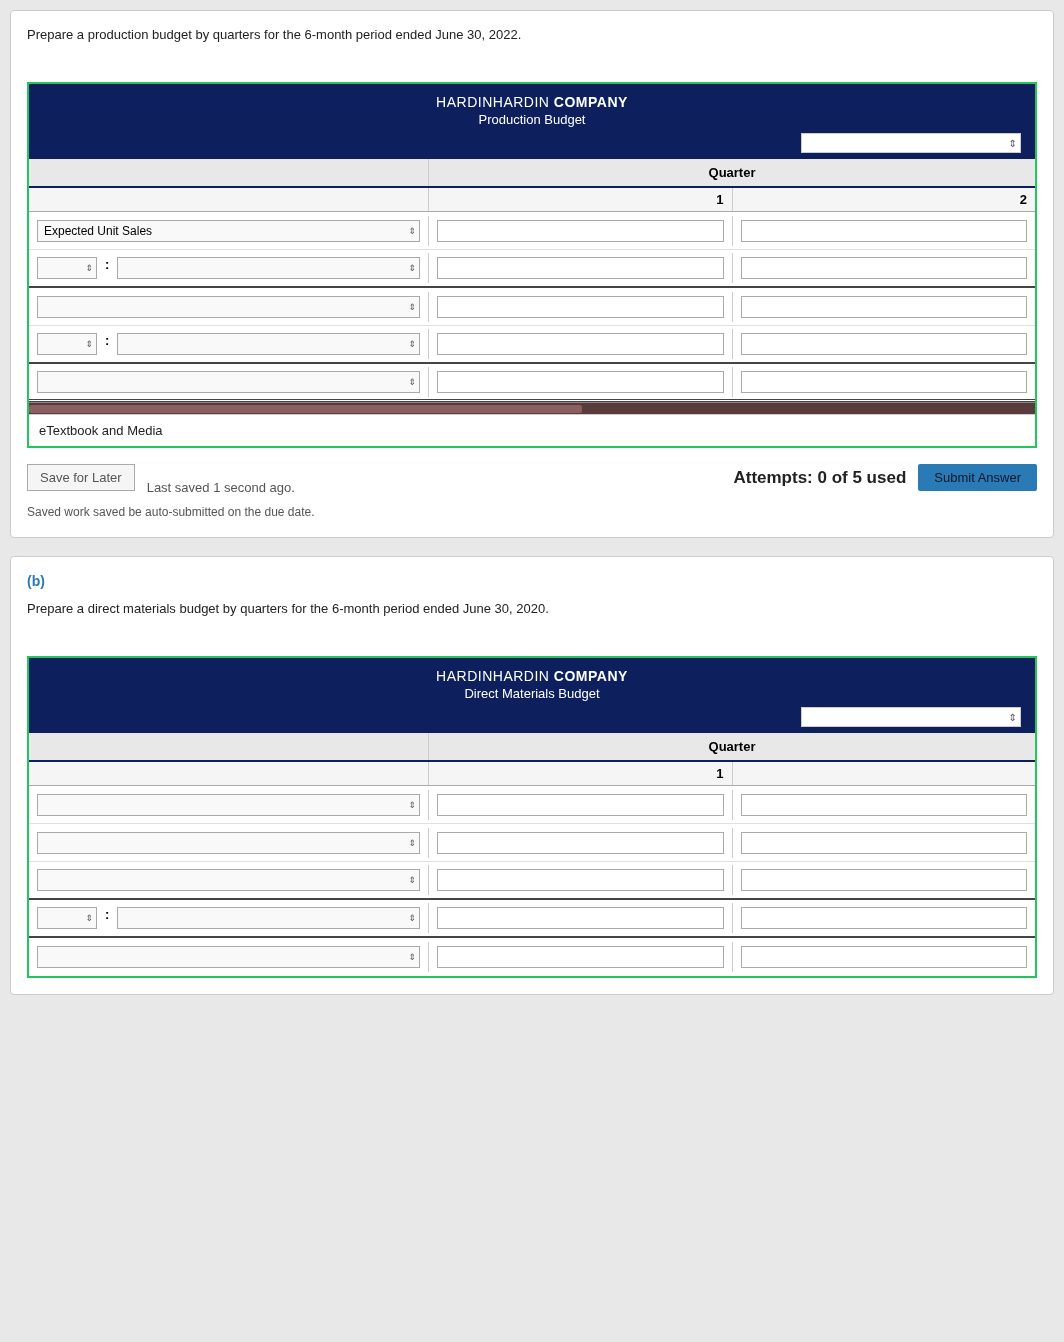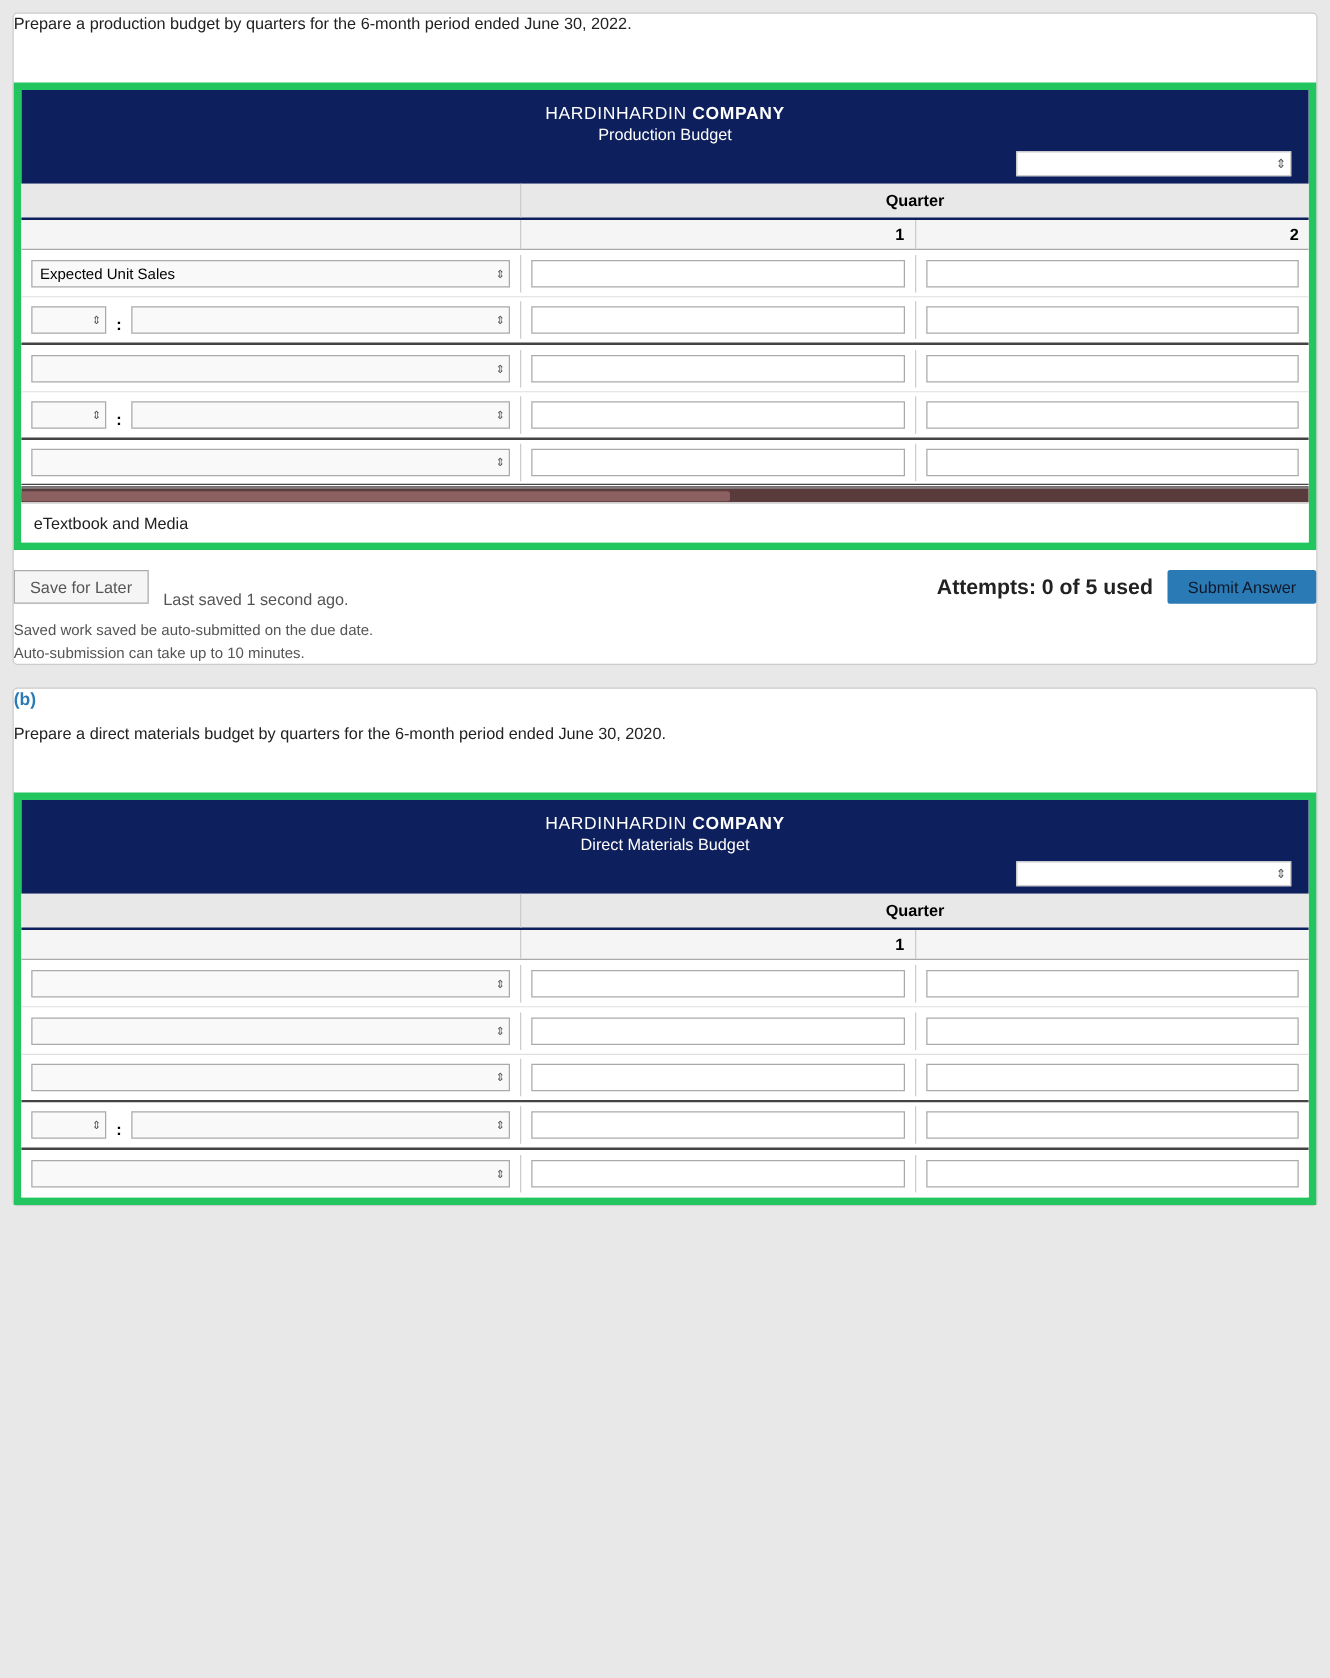--- a/index.html
+++ b/index.html
@@ -7,35 +7,36 @@
       font-family: Arial, sans-serif;
       font-size: 13px;
       background: #e8e8e8;
       padding: 10px;
     }
     .section-card {
       background: #fff;
       border: 1px solid #ccc;
       border-radius: 4px;
       margin-bottom: 18px;
+      padding: 16px;
     }
     .section-label {
       color: #2a7ab5;
       font-size: 14px;
       font-weight: bold;
       margin-bottom: 12px;
     }
     .intro-text {
       font-size: 13px;
       color: #222;
       margin-bottom: 14px;
     }
     
     .budget-table-wrapper {
-      border: 6px solid #22c55e;
+      border: 2px solid #22c55e;
       overflow: hidden;
       margin-top: 40px;
     }
     .budget-header {
       background: #0d1f5c;
       color: #fff;
       text-align: center;
       padding: 10px 6px 6px;
     }
     .budget-header .company-name {
@@ -133,21 +134,21 @@
       align-items: center;
       min-height: 38px;
     }
     .data-row:last-child { border-bottom: none; }
     .label-cell {
       flex: 0 0 400px;
       min-width: 400px;
       padding: 4px 8px;
       border-right: 1px solid #ccc;
       display: flex;
-      align-items: flex-end;
+      align-items: flex-start;
       gap: 4px;
     }
     .value-cell {
       flex: 1;
       padding: 4px 8px;
       border-right: 1px solid #ccc;
       display: flex;
       align-items: center;
     }
     .value-cell:last-child { border-right: none; }
@@ -429,21 +430,20 @@
   </div>
 
   <div class="action-footer">
     <button class="save-later-btn">Save for Later</button>
     <span class="last-saved">Last saved 1 second ago.</span>
     <span class="attempts-text">Attempts: 0 of 5 used</span>
     <button class="submit-btn">Submit Answer</button>
   </div>
   <div class="auto-submit-note">
     <div>Saved work saved be auto-submitted on the due date.</div>
-    <div>Auto-submission can take up to 10 minutes.</div>
   </div>
 </div>
 
 <div class="section-card">
   <div class="section-label">(b)</div>
   <p class="intro-text">Prepare a direct materials budget by quarters for the 6-month period ended June 30, 2020.</p>
 
   <div class="budget-table-wrapper">
 
     <div class="budget-header">

